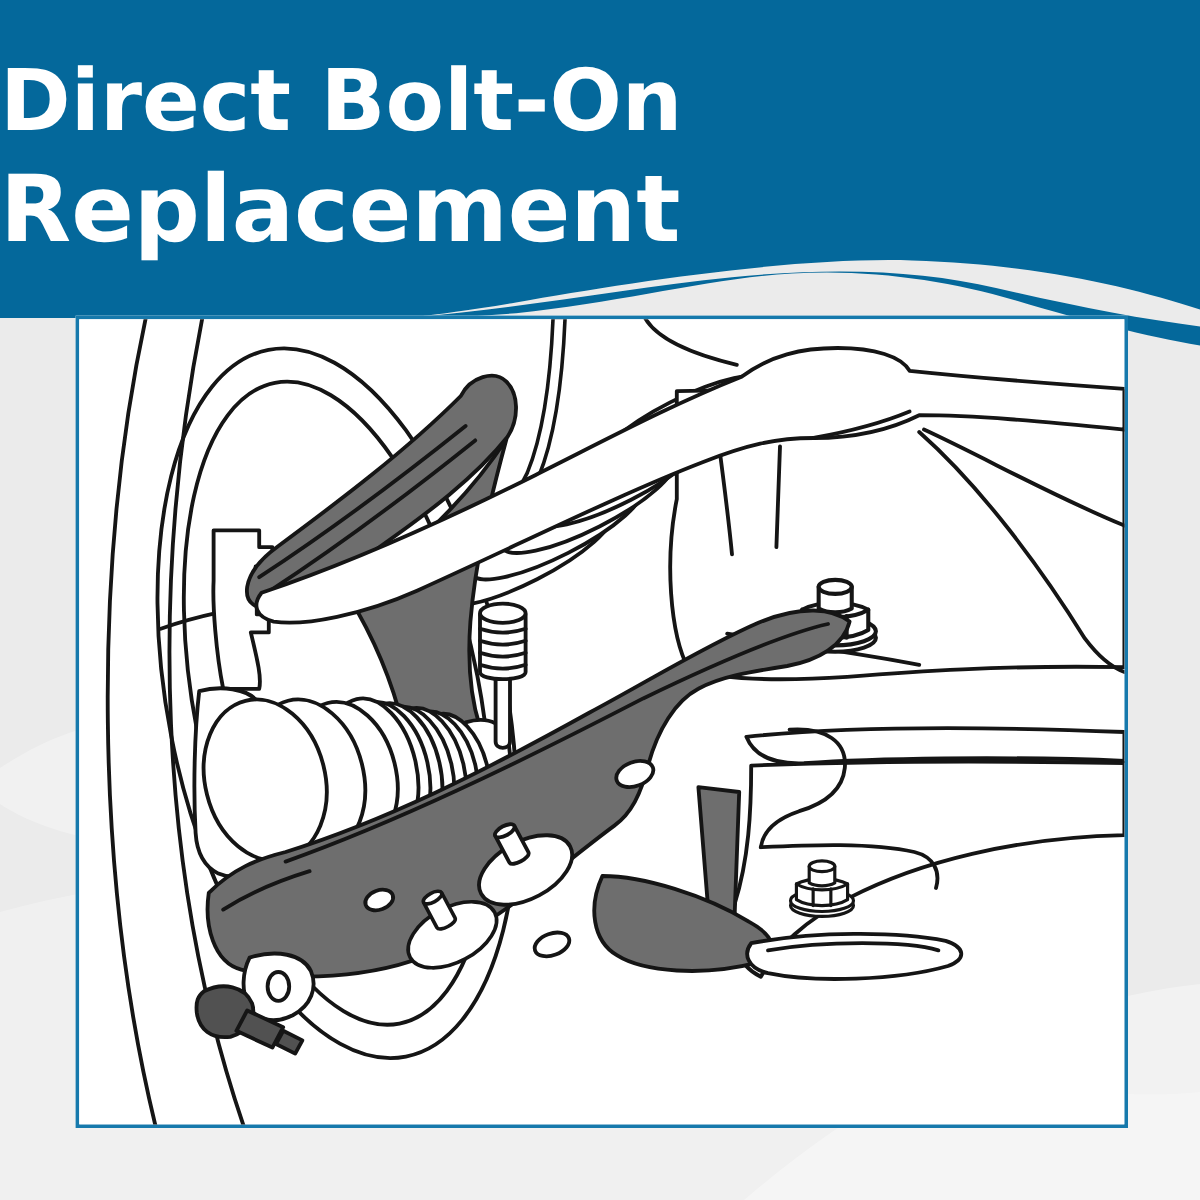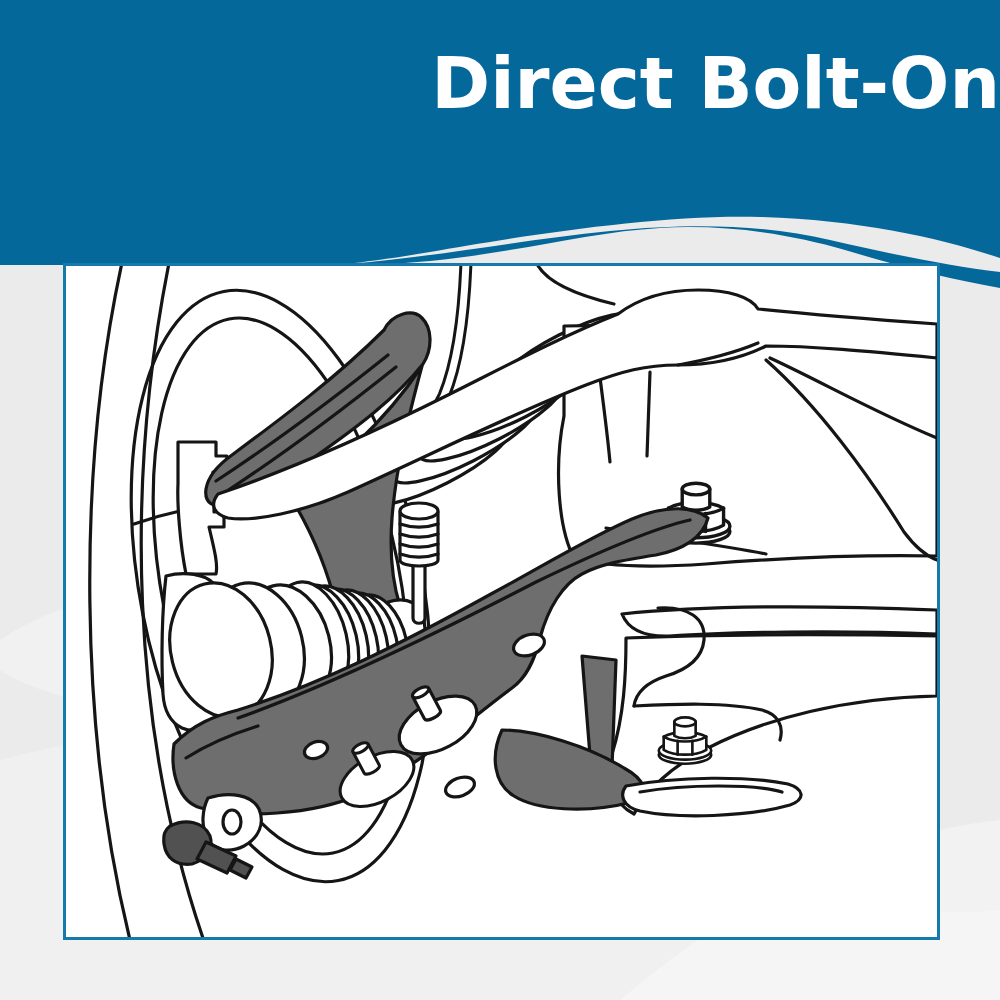--- a/index.html
+++ b/index.html
@@ -5,21 +5,21 @@
   html,body{margin:0;padding:0;}
   body{
     width:1000px;height:1000px;position:relative;overflow:hidden;
     background:#ebebeb;
     font-family:"DejaVu Sans","Liberation Sans",sans-serif;
   }
   .bg-decor{position:absolute;inset:0;width:1000px;height:1000px;}
   .header{position:absolute;top:0;left:0;width:1000px;height:310px;}
   .header svg{position:absolute;inset:0;}
   .title-block{
-    position:absolute;top:38px;left:0;width:1000px;text-align:right;
+    position:absolute;top:38px;left:0;width:1000px;text-align:left;
     color:#ffffff;font-weight:bold;line-height:92px;letter-spacing:0px;
   }
   .title-line1{font-size:71px;}
   .title-line2{font-size:77px;}
   .figure-frame{
     position:absolute;left:63px;top:263px;width:871px;height:671px;
     border:3px solid #1679ac;background:#ffffff;
   }
   .figure-frame svg{display:block;width:871px;height:671px;}
 </style>
@@ -32,20 +32,21 @@
   <path d="M0,640 C60,600 120,590 170,610 L150,700 C90,710 30,690 0,670 Z" fill="#ffffff" opacity="0.30"></path>
 </svg>
 
 <div class="header">
   <svg viewBox="0 0 1000 310" aria-hidden="true">
     <path d="M0,0 H1000 V288 C955,280 905,268 845,250 C790,234 725,224 660,228 C590,232 520,252 430,261 C395,264 365,265 340,265 L0,265 Z" fill="#04689b"></path>
     <path d="M345,264 C430,258 520,240 610,231 C700,222 770,226 830,240 C890,254 950,266 1000,272 L1000,258 C940,238 860,220 760,217 C660,214 520,236 430,252 C395,258 365,262 345,264 Z" fill="#ebebeb"></path>
   </svg>
   <div class="title-block">
     <div class="title-line1">Direct Bolt-On</div>
+    <div class="title-line2">Replacement</div>
   </div>
 </div>
 
 <div class="figure-frame">
   <svg viewBox="0 0 871 671">
     <defs>
       <g id="bolt">
         <ellipse cx="0" cy="24" rx="32" ry="11" fill="#fff"></ellipse>
         <ellipse cx="0" cy="19" rx="32" ry="11" fill="#fff"></ellipse>
         <path d="M-26,18 L-26,2 C-13,-5 13,-5 26,2 L26,18 C13,26 -13,26 -26,18 Z" fill="#fff"></path>

